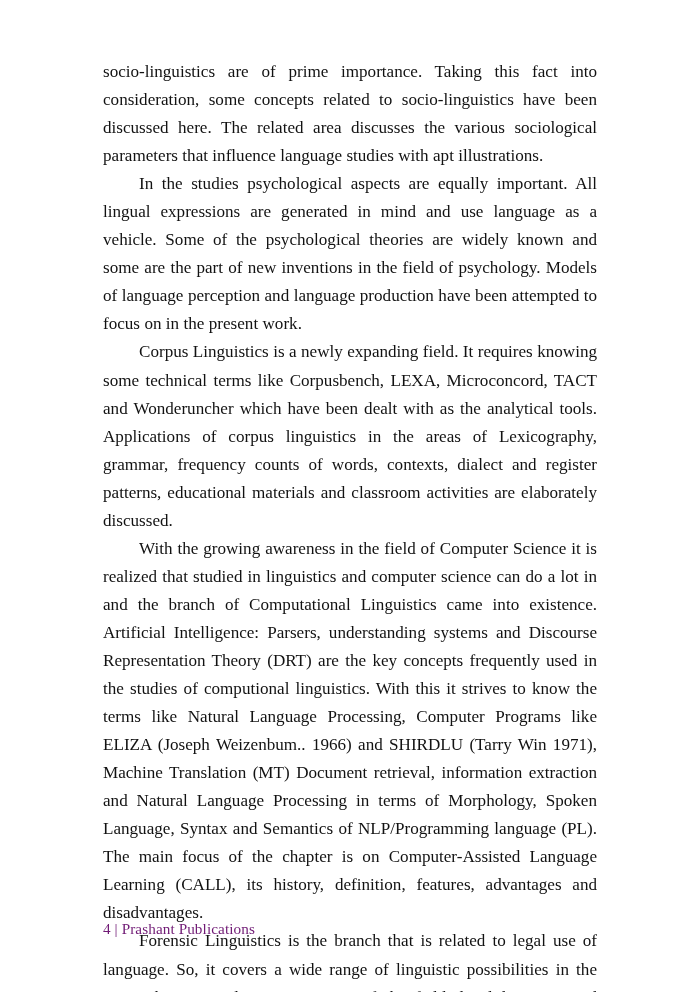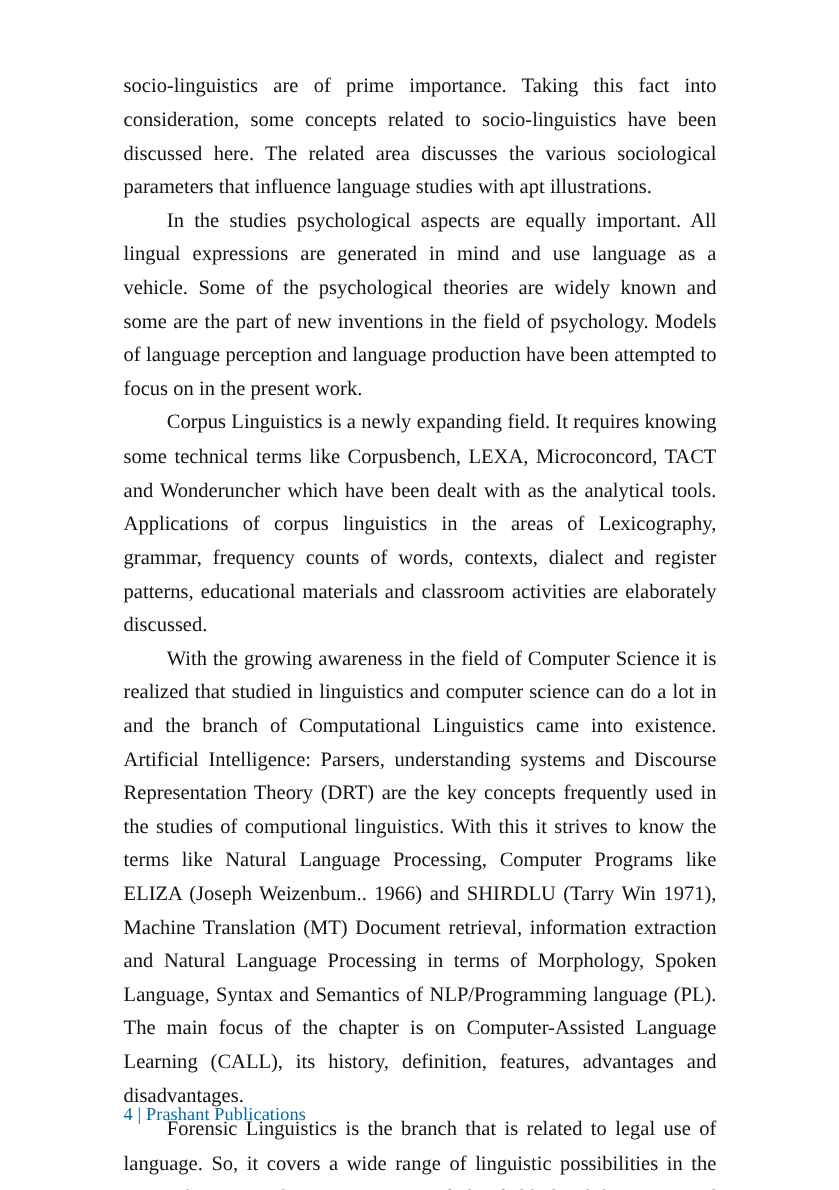--- a/index.html
+++ b/index.html
@@ -58,21 +58,21 @@
   .para.runs-over {
     text-align-last: auto;
   }
 
   #footer {
     position: absolute;
     left: 103px;
     top: 919px;
     font-size: 15.2px;
     line-height: 20px;
-    color: #0369a1;
+    color: #701a75;
     letter-spacing: 0.1px;
     white-space: pre;
   }
 </style>
 </head>
 <body>
 
 <div id="page">
 
   <div id="text-column">

